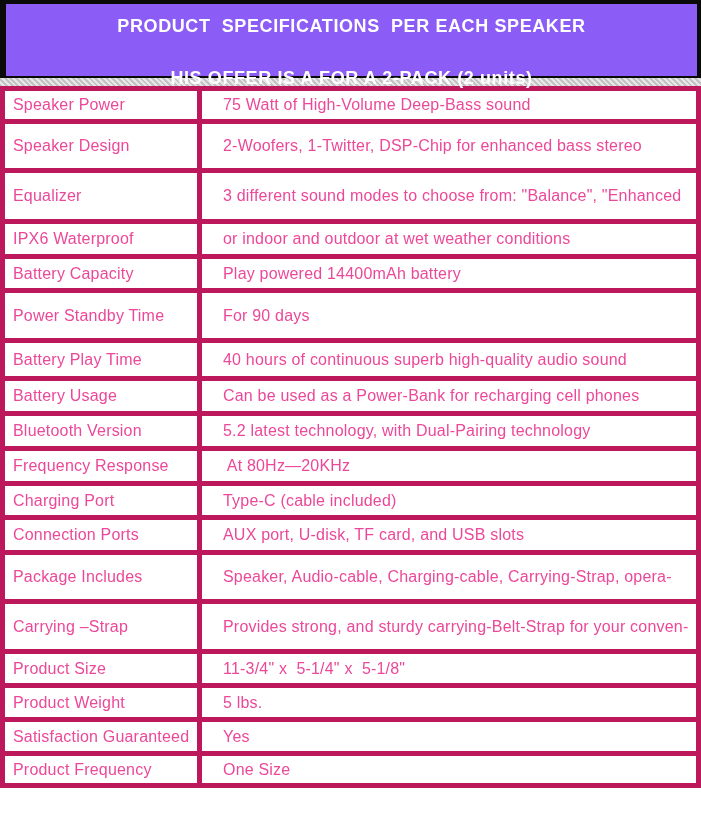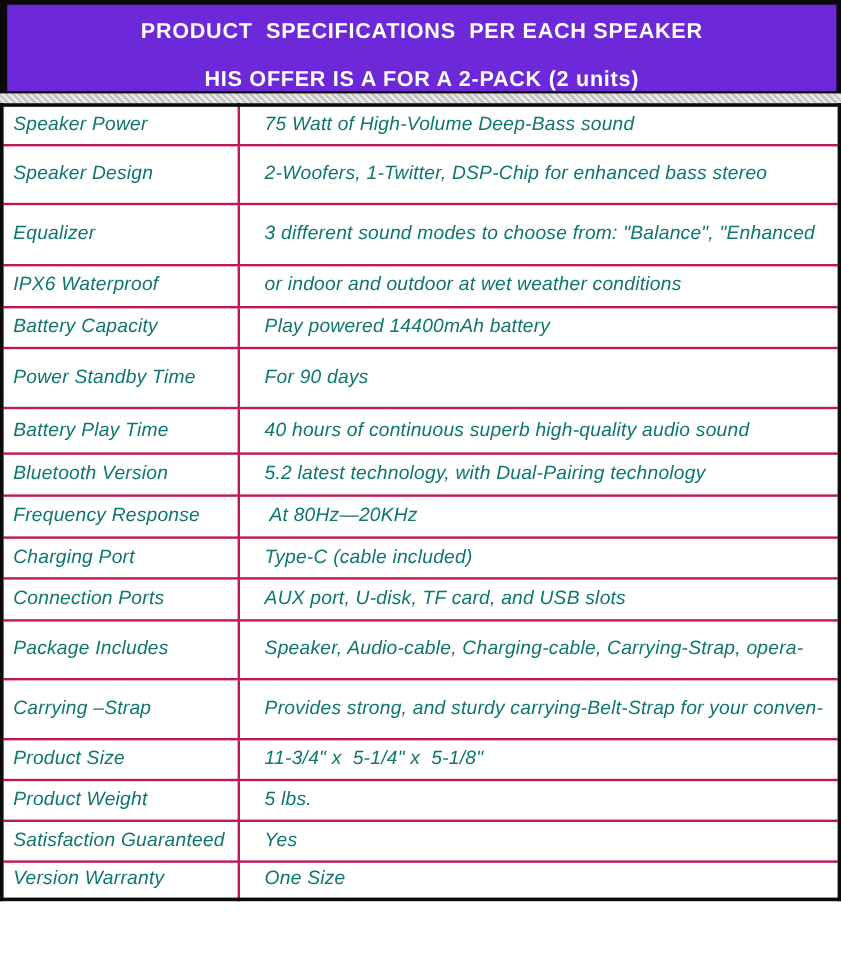--- a/index.html
+++ b/index.html
@@ -15,68 +15,67 @@
     width: 701px;
     height: 816px;
     position: relative;
     box-sizing: border-box;
   }
   
   .banner {
     box-sizing: border-box;
     width: 701px;
     height: 78px;
-    background: #6d28d9;
+    background: #8b5cf6;
     border-top: 4px solid #0a0a0a;
     border-left: 6px solid #0a0a0a;
     border-right: 4px solid #0a0a0a;
     border-bottom: 2px solid #0a0a0a;
     color: #ffffff;
     text-align: center;
     padding-top: 9px;
   }
   .banner .line1,
   .banner .line2 {
     font-weight: bold;
     font-size: 18px;
     letter-spacing: 0.6px;
     white-space: pre;
     line-height: 26px;
   }
   .banner .line2 {
-    margin-top: 14px;
+    margin-top: 26px;
   }
   
   .hatch-strip {
     width: 701px;
     height: 8px;
     background: repeating-linear-gradient(
       45deg,
       #c3c3c3 0px, #c3c3c3 2px,
       #e7e7e7 2px, #e7e7e7 4px
     );
   }
   
   table.spec {
     width: 701px;
     border-collapse: collapse;
     table-layout: fixed;
     border: 3px solid #0a0a0a;
   }
   table.spec col.c1 { width: 197px; }
   table.spec td {
-    border: 2px solid #be185d;
+    border: 5px solid #be185d;
     vertical-align: middle;
     font-size: 16px;
-    color: #0f766e;
+    color: #ec4899;
     letter-spacing: 0.2px;
     padding: 0 0 0 8px;
     overflow: hidden;
     white-space: pre;
-    font-style: italic;
   }
   table.spec td.value {
     padding-left: 21px;
   }
 </style>
 </head>
 <body>
 
 <div class="page">
 
@@ -115,20 +114,24 @@
         </tr>
         <tr style="height: 50px;">
           <td class="label">Power Standby Time</td>
           <td class="value">For 90 days</td>
         </tr>
         <tr style="height: 38px;">
           <td class="label">Battery Play Time</td>
           <td class="value">40 hours of continuous superb high-quality audio sound</td>
         </tr>
         <tr style="height: 35px;">
+          <td class="label">Battery Usage</td>
+          <td class="value">Can be used as a Power-Bank for recharging cell phones</td>
+        </tr>
+        <tr style="height: 35px;">
           <td class="label">Bluetooth Version</td>
           <td class="value">5.2 latest technology, with Dual-Pairing technology</td>
         </tr>
         <tr style="height: 35px;">
           <td class="label">Frequency Response</td>
           <td class="value"> At 80Hz—20KHz</td>
         </tr>
         <tr style="height: 34px;">
           <td class="label">Charging Port</td>
           <td class="value">Type-C (cable included)</td>
@@ -151,19 +154,19 @@
         </tr>
         <tr style="height: 34px;">
           <td class="label">Product Weight</td>
           <td class="value">5 lbs.</td>
         </tr>
         <tr style="height: 34px;">
           <td class="label">Satisfaction Guaranteed</td>
           <td class="value">Yes</td>
         </tr>
         <tr style="height: 32px;">
-          <td class="label">Version Warranty</td>
+          <td class="label">Product Frequency</td>
           <td class="value">One Size</td>
         </tr>
       </tbody>
   </table>
 
 </div>
 
 </body></html>

